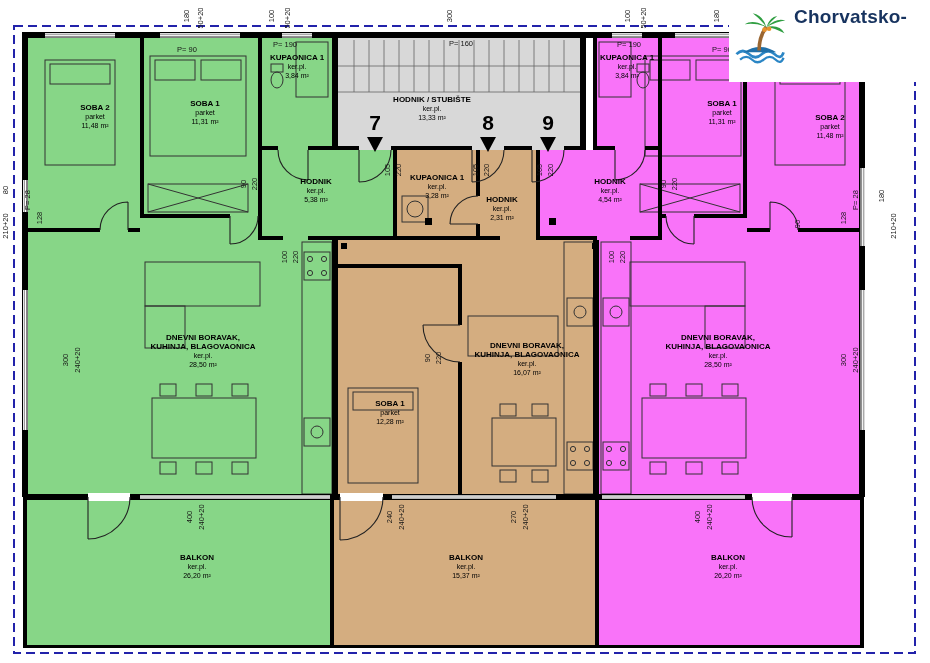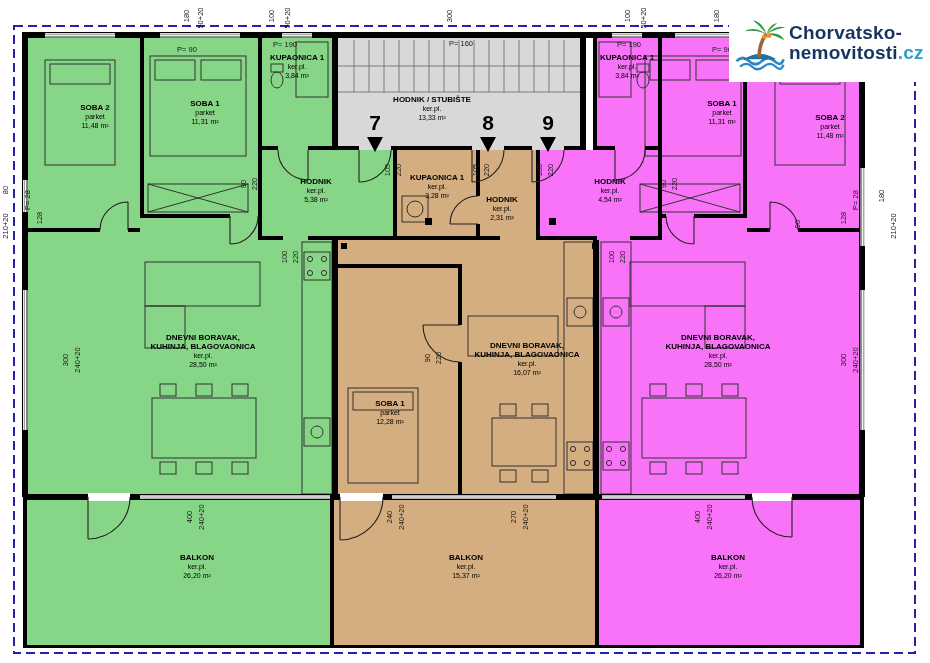--- a/index.html
+++ b/index.html
@@ -7,21 +7,21 @@
   body{font-family:"Liberation Sans",sans-serif}
   .stage{position:relative;width:930px;height:663px;background:#fff;overflow:hidden}
   .plan-svg{position:absolute;left:0;top:0}
   svg text{font-family:"Liberation Sans",sans-serif;text-anchor:middle;fill:#000}
   .room-name{font-size:8px;font-weight:bold}
   .room-sub{font-size:7px}
   .dim{font-size:7.5px;fill:#151515}
   .unit-number{font-size:21px;font-weight:bold}
   .unit-arrow{fill:#000}
   .logo{position:absolute;left:729px;top:4px;width:194px;height:78px;background:#fff;
-        display:flex;align-items:center;padding:3px 2px;z-index:5}
+        display:flex;align-items:flex-start;gap:5px;padding:3px 2px;z-index:5}
   .logo-icon{flex:0 0 auto}
   .logo-text{line-height:1.06}
   .logo-line1,.logo-line2{font-size:19px;font-weight:bold;color:var(--logo_text,#17335f);letter-spacing:.2px;white-space:nowrap}
   .logo-line2 .cz{color:var(--logo_cz,#2d9fc6)}
 </style>
 </head>
 <body>
 
 <div class="stage">
   <svg class="plan-svg" width="930" height="663" viewBox="0 0 930 663">
@@ -295,16 +295,15 @@
         <path d="M39 22q-4-13-15-15 9 7 15 15z"></path>
         <path d="M39 22q12-11 21-7-9 1-21 7z"></path>
         <path d="M39 22q15-3 20 7-11-6-20-7z"></path>
         <path d="M39 22q4-11 12-12-7 6-12 12z"></path>
       </g>
       <circle cx="37" cy="25" r="2.6" fill="#e8932c"></circle>
       <circle cx="42" cy="24" r="2.6" fill="#e8932c"></circle>
     </svg>
     <div class="logo-text">
       <div class="logo-line1">Chorvatsko-</div>
-      <div class="logo-line2"><span>nemovitosti</span><span class="cz">.cz</span></div>
     </div>
   </div>
 </div>
 
 </body></html>

